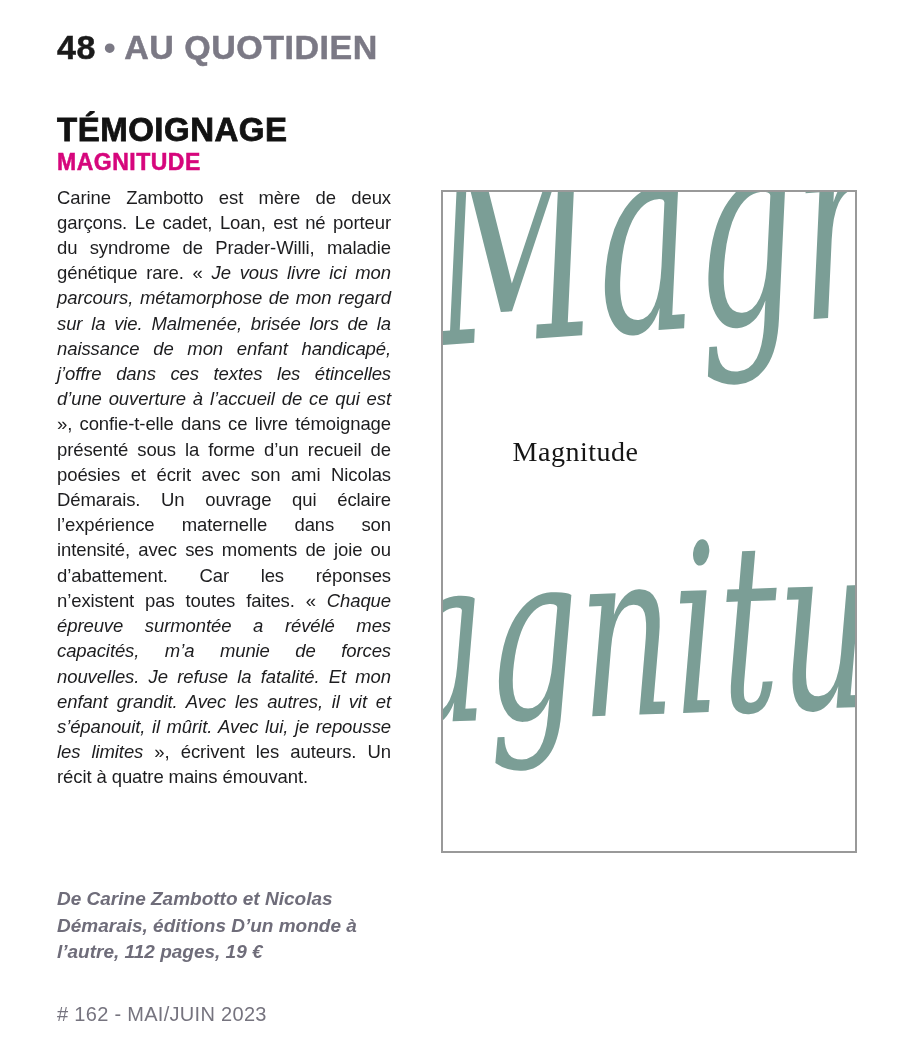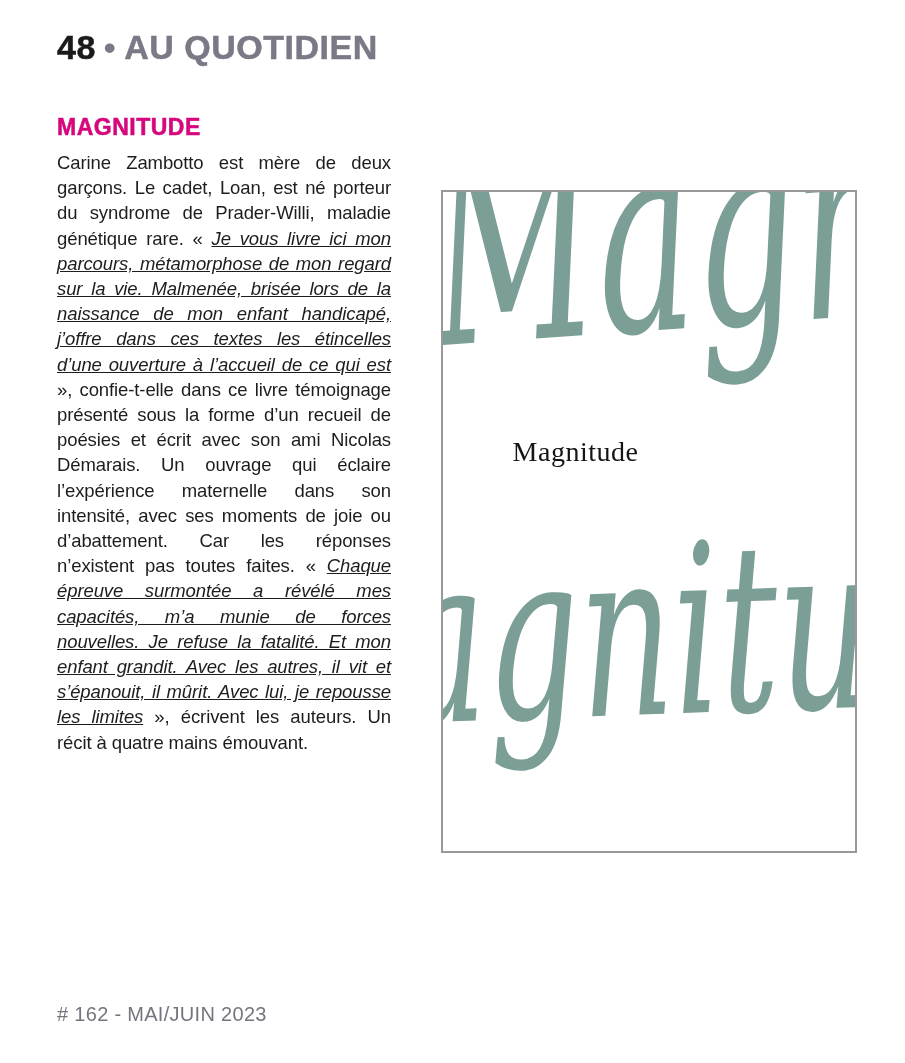--- a/index.html
+++ b/index.html
@@ -52,21 +52,21 @@
     -webkit-text-stroke: 0.5px #d6067c;
   }
   .article-body {
     margin: 11px 0 0 0;
     font-size: 18.5px;
     line-height: 25.2px;
     color: #1d1d1f;
     text-align: justify;
     letter-spacing: -0.1px;
   }
-  .article-body .it { font-style: italic; text-decoration: underline; }
+  .article-body .it { font-style: italic; }
   .article-attribution {
     position: absolute;
     left: 57px;
     top: 886px;
     width: 345px;
     margin: 0;
     font-size: 19px;
     line-height: 26.5px;
     font-weight: bold;
     font-style: italic;
@@ -158,24 +158,26 @@
 </head>
 <body>
 
 <div class="page">
 
   <header class="page-header">
     <span class="page-number">48</span><span class="header-bullet">•</span><span class="section-title">AU QUOTIDIEN</span>
   </header>
 
   <article class="article">
+    <h1 class="article-category">TÉMOIGNAGE</h1>
     <h2 class="article-title">MAGNITUDE</h2>
     <p class="article-body"><span>Carine Zambotto est mère de deux garçons. Le cadet, Loan, est né porteur du syndrome de Prader-Willi, maladie génétique rare. « </span><span class="it">Je vous livre ici mon parcours, métamorphose de mon regard sur la vie. Malmenée, brisée lors de la naissance de mon enfant handicapé, j’offre dans ces textes les étincelles d’une ouverture à l’accueil de ce qui est</span><span> », confie-t-elle dans ce livre témoignage présenté sous la forme d’un recueil de poésies et écrit avec son ami Nicolas Démarais. Un ouvrage qui éclaire l’expérience maternelle dans son intensité, avec ses moments de joie ou d’abattement. Car les réponses n’existent pas toutes faites. « </span><span class="it">Chaque épreuve surmontée a révélé mes capacités, m’a munie de forces nouvelles. Je refuse la fatalité. Et mon enfant grandit. Avec les autres, il vit et s’épanouit, il mûrit. Avec lui, je repousse les limites</span><span> », écrivent les auteurs. Un récit à quatre mains émouvant.</span></p>
   </article>
 
+  <p class="article-attribution">De Carine Zambotto et Nicolas Démarais, éditions D’un monde à l’autre, 112 pages, 19 €</p>
 
   <aside class="book-cover">
     <div class="cover-script script-top">Magn</div>
     <div class="cover-script script-bottom">agnitu</div>
     <div class="cover-title-block">
       <div class="cover-title">Magnitude</div>
     </div>
   </aside>
 
   <footer class="page-footer">

